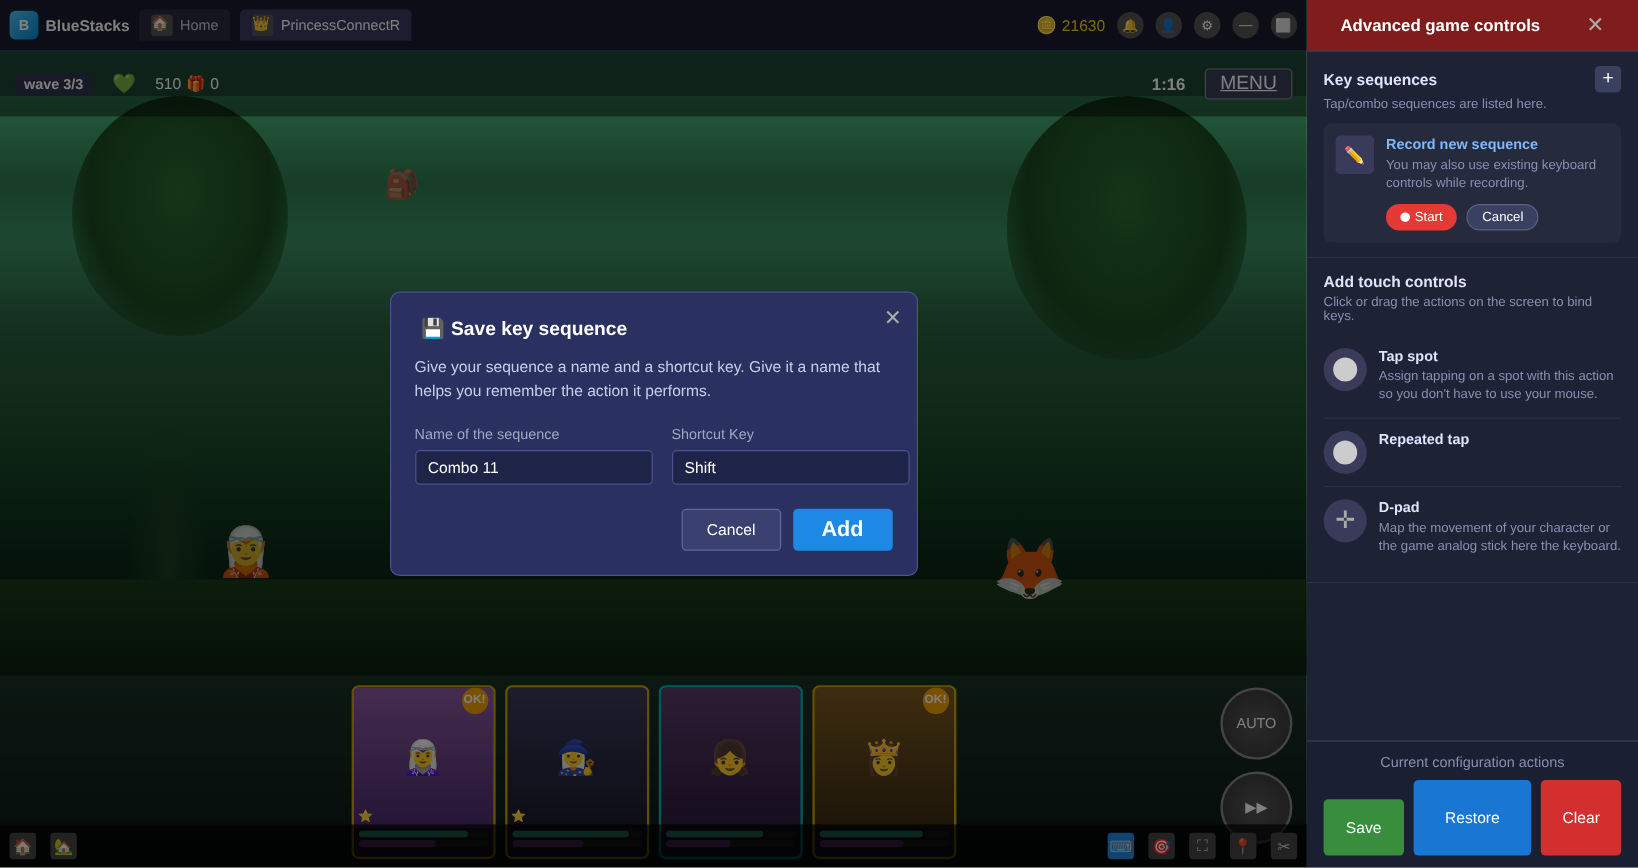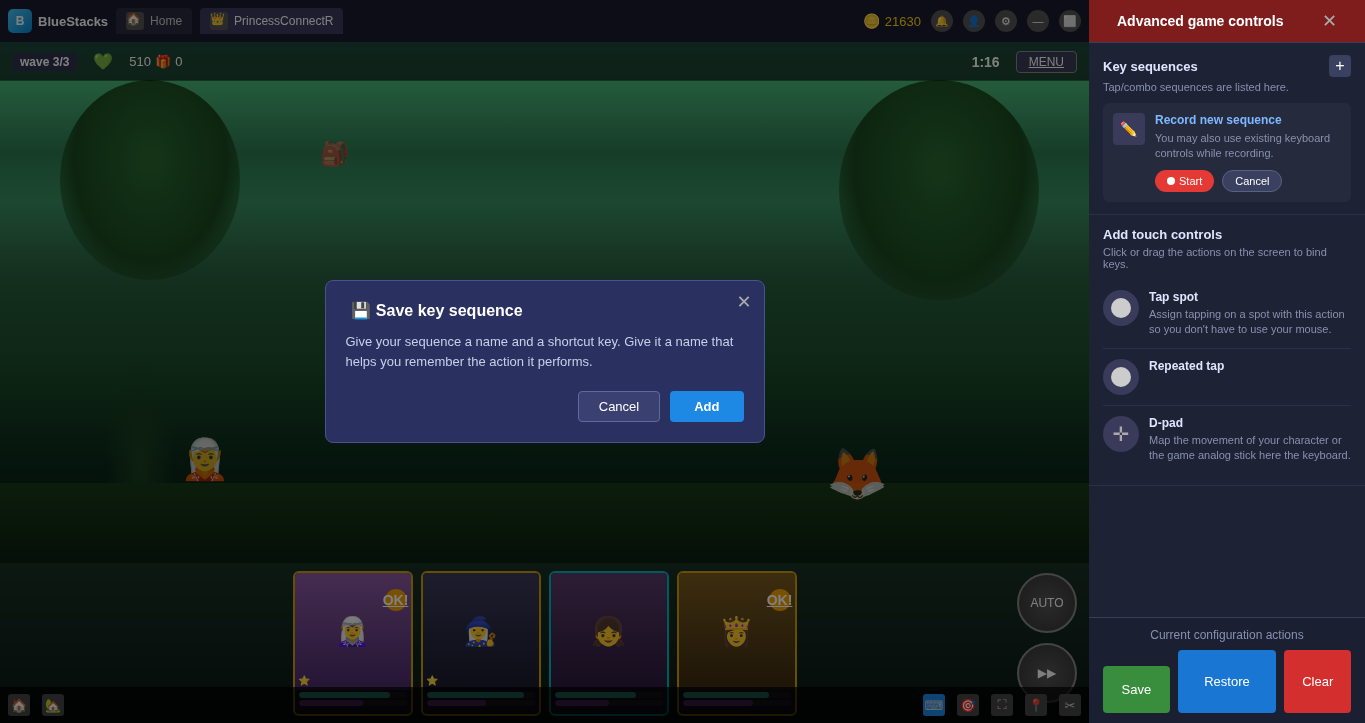--- a/index.html
+++ b/index.html
@@ -66,35 +66,35 @@
     .top-bar-btn {
       width: 22px; height: 22px; border-radius: 50%;
       background: #555; display: flex; align-items: center; justify-content: center;
       font-size: 11px; color: #fff; cursor: pointer;
     }
 
     
     #wave-bar {
       position: absolute;
       top: 42px; left: 0; right: 0;
-      height: 39px;
+      height: 55px;
       background: rgba(0,0,0,0.45);
       display: flex; align-items: center; padding: 0 12px; gap: 16px;
       z-index: 9;
     }
     .wave-badge {
       background: rgba(50,50,80,0.9); border-radius: 4px;
       padding: 2px 8px; color: #fff; font-size: 12px; font-weight: bold;
     }
     .life-icon { font-size: 16px; color: #4fc; }
     .resource-group { display: flex; align-items: center; gap: 4px; color: #fff; font-size: 13px; }
     .timer { color: #fff; font-size: 14px; font-weight: bold; margin-left: auto; }
     .menu-btn {
       background: rgba(60,60,90,0.9); border: 1px solid #888;
-      border-radius: 4px; color: #fff; font-size: 12px;
+      border-radius: 4px; color: #fff; font-size: 16px;
       padding: 3px 12px; cursor: pointer; text-decoration: underline;
     }
 
     
     #char-cards {
       position: absolute;
       bottom: 0; left: 0; right: 0;
       height: 160px;
       background: rgba(0,0,10,0.6);
       display: flex; align-items: center; justify-content: center;
@@ -124,25 +124,25 @@
       height: 6px; border-radius: 3px;
       background: #333;
       overflow: hidden;
     }
     .char-bar-fill {
       height: 100%; border-radius: 3px;
       background: #4fc;
     }
     .char-bar-fill.purple { background: #a04fc8; }
     .ok-badge {
-      position: absolute; top: 16px; right: 4px;
+      position: absolute; top: 0; right: 4px;
       background: #f0a000; border-radius: 50%;
       width: 22px; height: 22px;
       display: flex; align-items: center; justify-content: center;
-      font-size: 14px; font-weight: bold; color: #fff; text-decoration: underline;
+      font-size: 10px; font-weight: bold; color: #fff;
     }
     .star-badge {
       position: absolute; bottom: 28px; left: 4px;
       font-size: 10px; color: #ffd700;
     }
 
     
     .game-btn-round {
       position: absolute;
       right: 12px;
@@ -195,21 +195,21 @@
       display: flex; justify-content: flex-end; gap: 10px;
     }
     .btn-cancel {
       background: #3a4070; border: 1px solid #6068a0;
       color: #fff; border-radius: 4px; padding: 7px 20px;
       font-size: 13px; cursor: pointer;
     }
     .btn-add {
       background: #1e88e5; border: none;
       color: #fff; border-radius: 4px; padding: 7px 24px;
-      font-size: 13px; cursor: pointer; font-weight: bold;
+      font-size: 18px; cursor: pointer; font-weight: bold;
     }
     .modal-close {
       position: absolute; top: 10px; right: 12px;
       color: #aaa; font-size: 18px; cursor: pointer; background: none; border: none;
     }
 
     
     #right-panel {
       width: 276px;
       height: 723px;
@@ -420,20 +420,30 @@
   </div>
 
   <div id="modal-overlay">
     <div id="save-modal">
       <button class="modal-close">✕</button>
       <div class="modal-title">
         <span></span>
         <span>💾 Save key sequence</span>
       </div>
       <div class="modal-desc">Give your sequence a name and a shortcut key. Give it a name that helps you remember the action it performs.</div>
+      <div class="modal-fields">
+        <div class="modal-field">
+          <label>Name of the sequence</label>
+          <input class="modal-input" value="Combo 11" style="">
+        </div>
+        <div class="modal-field">
+          <label>Shortcut Key</label>
+          <input class="modal-input" value="Shift" style="">
+        </div>
+      </div>
       <div class="modal-actions">
         <button class="btn-cancel">Cancel</button>
         <button class="btn-add">Add</button>
       </div>
     </div>
   </div>
 
   <div id="char-cards">
 
     <div class="char-card gold-border">

